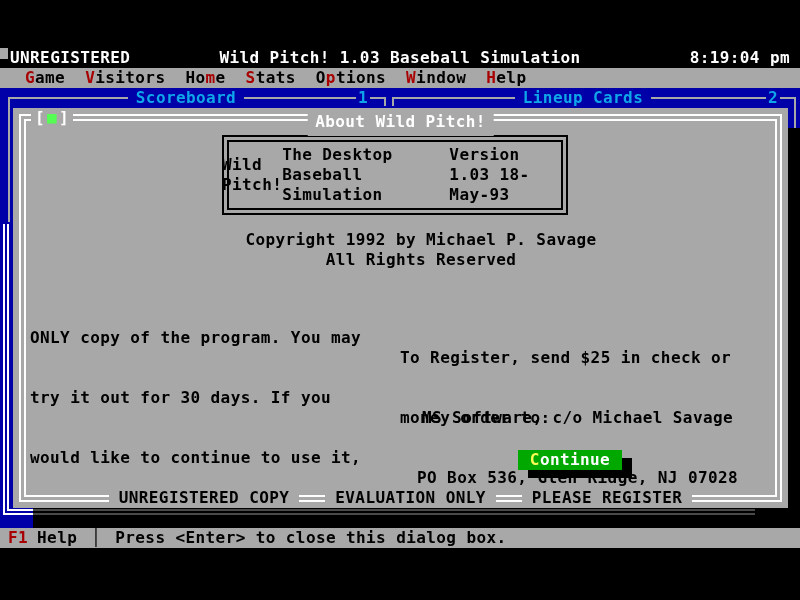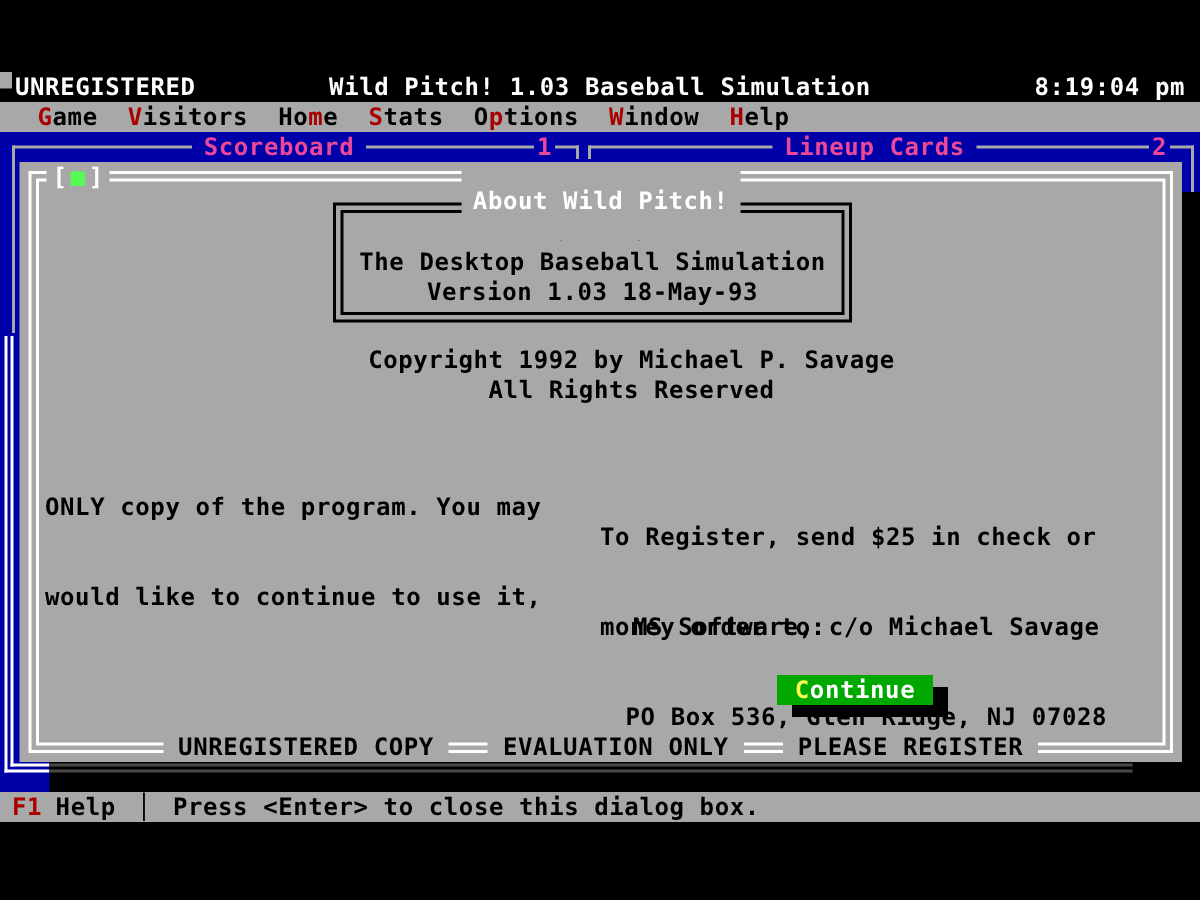--- a/index.html
+++ b/index.html
@@ -19,21 +19,21 @@
   .tb-title { position:absolute; left:0; right:0; top:0; text-align:center; }
   .tb-time  { position:absolute; right:10px; top:0; }
   .mouseblk { position:absolute; left:0; top:0; width:8px; height:11px; background:#A8A8A8; z-index:9; }
 
   .menubar { position:absolute; left:0; top:20px; width:800px; height:20px;
              background:#A8A8A8; color:#000; display:flex; padding-left:15px; }
   .mi { padding:0 10px; cursor:default; }
   .hot { color:#A80000; }
 
   
-  .wtitle { position:absolute; top:40px; height:20px; color:#ec4899;
+  .wtitle { position:absolute; top:40px; height:20px; color:#0ea5e9;
             display:flex; align-items:flex-start; }
   .hl { height:2px; background:#A8A8A8; margin-top:9px; }
   .grow { flex:1; }
   .wlabel { line-height:20px; padding:0 8px; white-space:pre; }
   .crn-l { width:8px; height:9px; border-top:2px solid #A8A8A8; border-left:2px solid #A8A8A8; margin-top:9px; }
   .crn-r { width:8px; height:9px; border-top:2px solid #A8A8A8; border-right:2px solid #A8A8A8; margin-top:9px; }
 
   .sb-left   { position:absolute; left:8px;  top:58px;  width:2px; height:116px; background:#A8A8A8; }
   .lc-right  { position:absolute; left:794px; top:58px; width:2px; height:22px;  background:#A8A8A8; }
   .bgw-v1 { position:absolute; left:3px; top:176px; width:2px; height:291px; background:#FFF; }
@@ -46,29 +46,29 @@
   .shadow .dk1 { position:absolute; left:0; top:381px; width:722px; height:2px; background:#4A4A4A; }
   .shadow .dk2 { position:absolute; left:0; top:385px; width:722px; height:2px; background:#4A4A4A; }
 
   
   .dialog { position:absolute; left:13px; top:60px; width:775px; height:400px;
             background:#A8A8A8; color:#000; }
   .b-outer { position:absolute; left:6px; right:6px; top:6px; bottom:6px; border:2px solid #FFF; }
   .b-inner { position:absolute; left:11px; right:11px; top:11px; bottom:11px; border:2px solid #FFF; }
 
   .dlg-title { position:absolute; top:0; left:50%; transform:translateX(-50%);
-               background:#A8A8A8; color:#FFF; padding:16px 8px; z-index:3; white-space:pre; }
+               background:#A8A8A8; color:#FFF; padding:4px 8px; z-index:3; white-space:pre; }
   .dlg-close { position:absolute; top:0; left:18px; background:#A8A8A8; color:#FFF;
                padding:0 4px; z-index:3; cursor:default; }
   .dlg-close .sq { color:#54FC54; padding:0 2px; }
 
   .infobox { position:absolute; left:209px; top:27px; width:346px; height:80px; }
   .ib-outer { position:absolute; inset:0; border:2px solid #000; }
   .ib-inner { position:absolute; inset:5px; border:2px solid #000; }
-  .ib-text { position:absolute; inset:0; display:flex; flex-direction:column;
+  .ib-text { position:absolute; inset:0; display:flex; flex-direction:row;
              justify-content:center; align-items:center; }
 
   .copyright { position:absolute; left:0; right:0; top:122px; text-align:center;margin-left:41px; }
 
   .body-par { position:absolute; left:17px; top:180px; width:370px; white-space:pre; }
   .reg-blk  { position:absolute; left:387px; top:200px; white-space:pre; }
   .addr-blk { position:absolute; left:404px; top:260px; white-space:pre;text-align:center; }
 
   .btn-shadow { position:absolute; left:515px; top:350px; width:104px; height:20px; background:#000; }
   .btn { position:absolute; left:505px; top:342px; width:104px; height:20px;
@@ -157,20 +157,21 @@
       </div>
     </div>
 
     <div class="copyright">
       <div>Copyright 1992 by Michael P. Savage</div>
       <div>All Rights Reserved</div>
     </div>
 
     <div class="body-par">
       <div>ONLY copy of the program. You may</div>
+      <div>try it out for 30 days. If you</div>
       <div>would like to continue to use it,</div>
       
       
       
       
       
     </div>
 
     <div class="reg-blk">
       <div>To Register, send $25 in check or</div>

